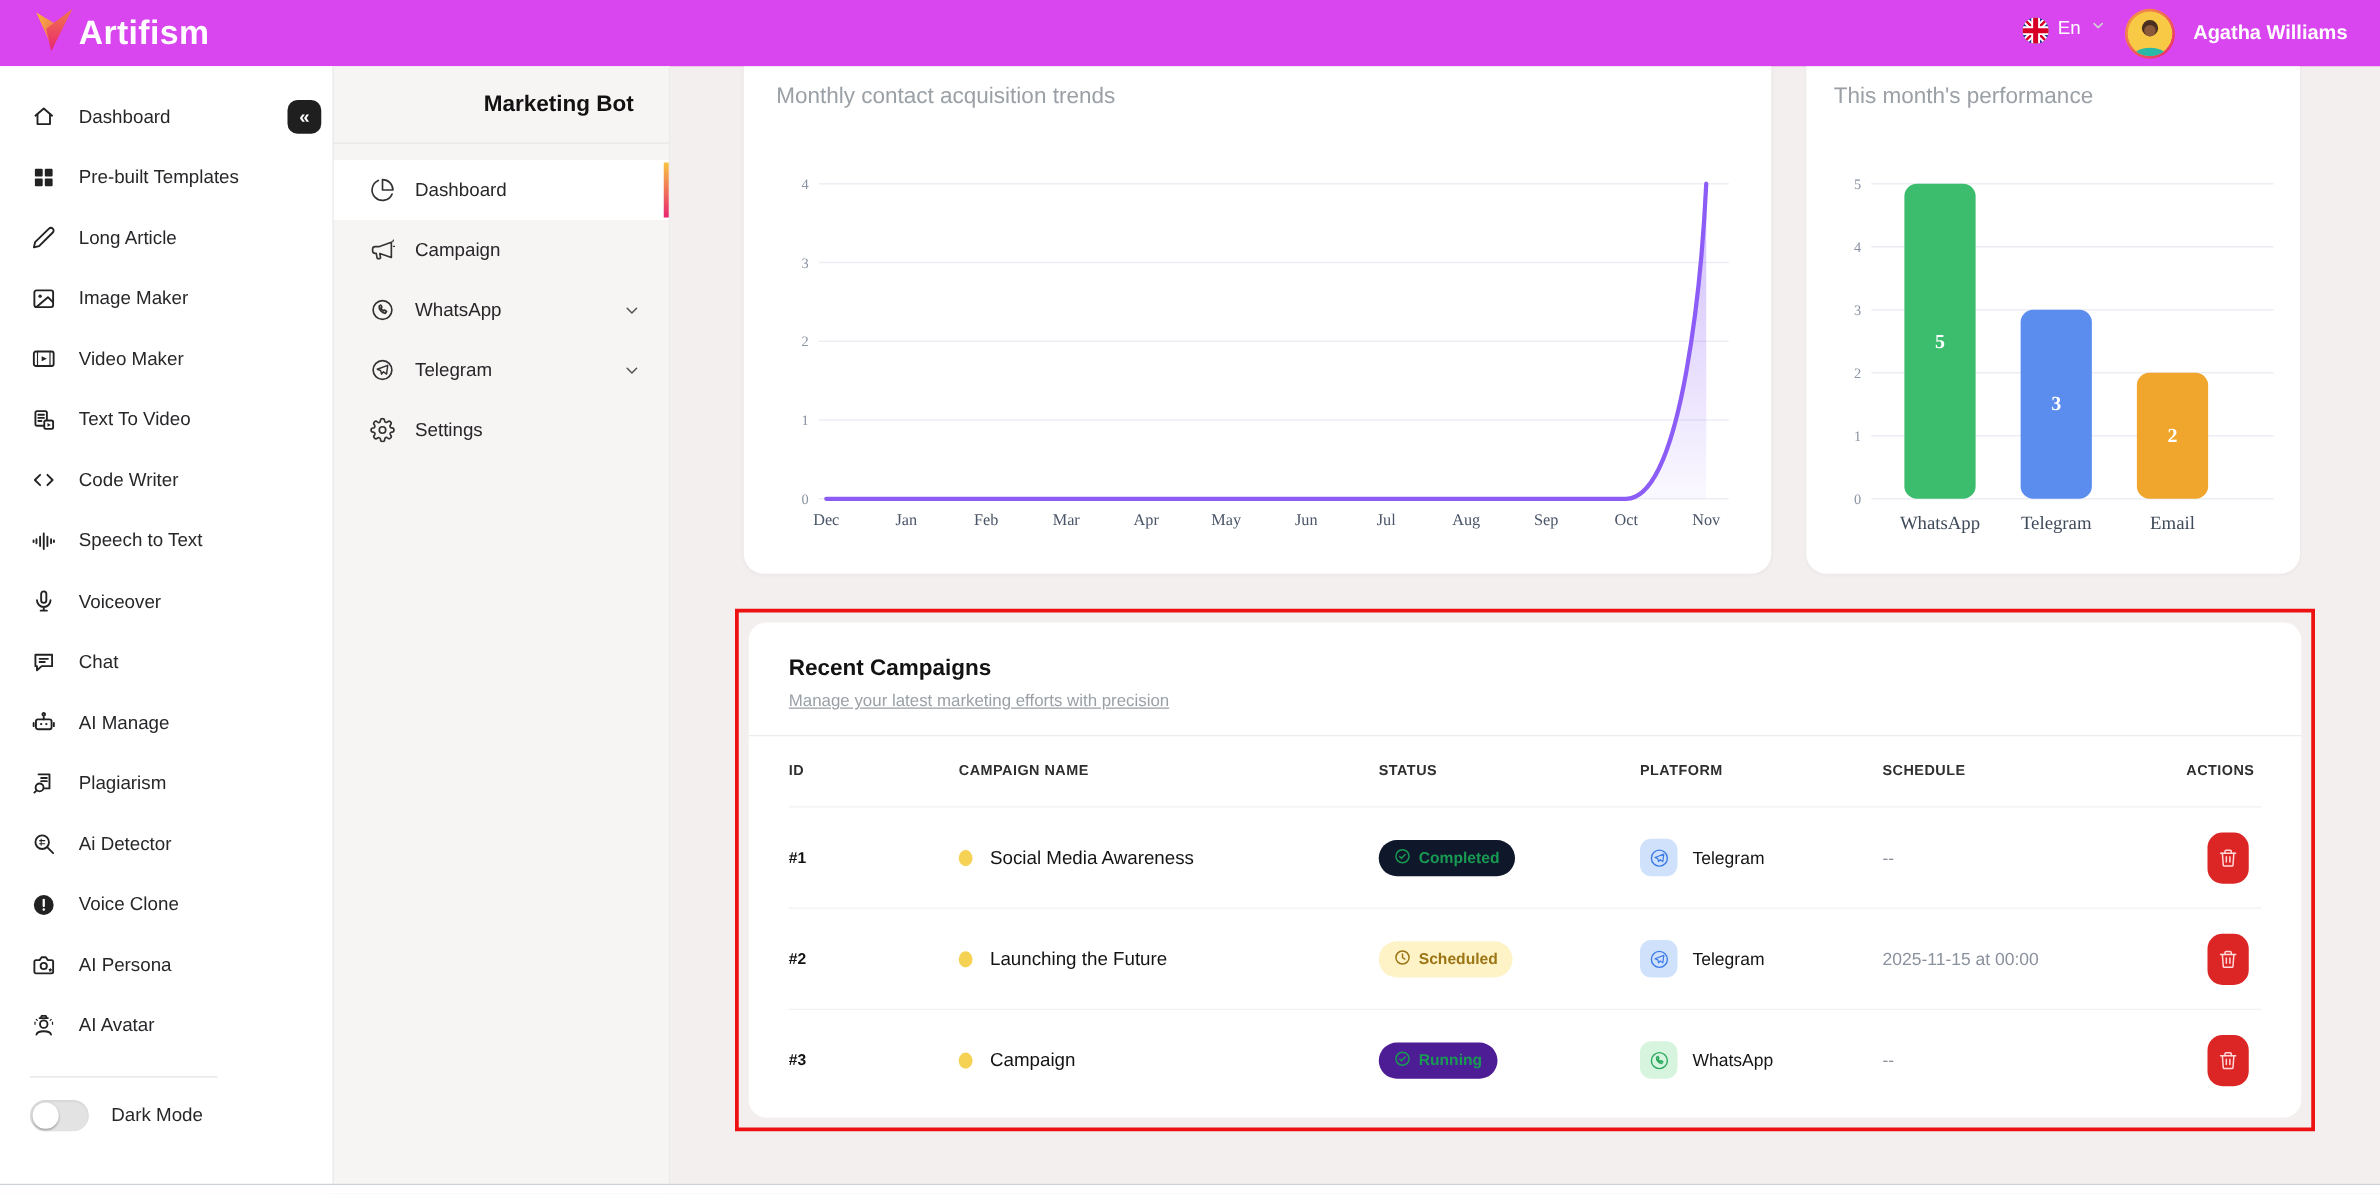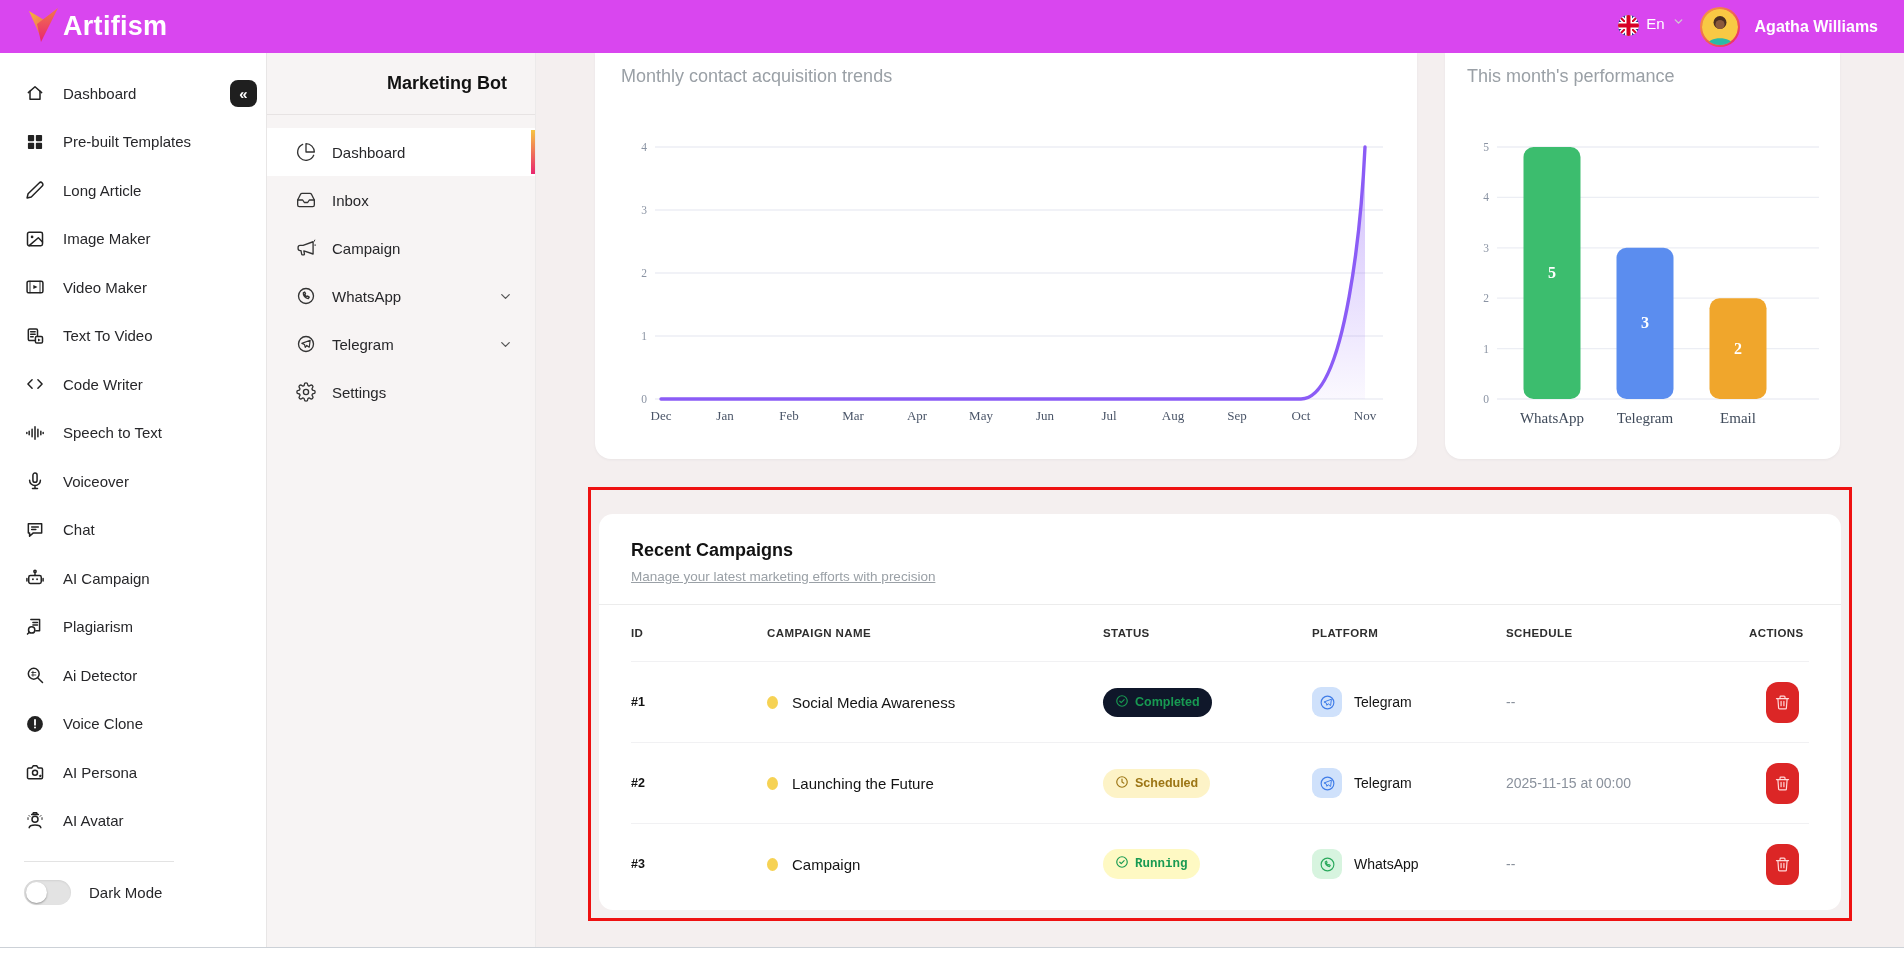--- a/index.html
+++ b/index.html
@@ -59,21 +59,21 @@
   .bar-card  { width:395px; height:406px; padding:13px 22px 0; }
   .card-subtitle { font-size:18px; color:#9aa0a6; }
   .chart-host { margin-top:20px; }
   .ytick { font:11.5px "Liberation Serif",serif; fill:#8a93a3; }
   .xtick { font:13px "Liberation Serif",serif; fill:#4a5568; }
   .bar-xtick { font:15px "Liberation Serif",serif; fill:#3f4a5a; }
   .bar-val { font:700 16px "Liberation Serif",serif; fill:#ffffff; }
 
   
   .highlight-box { margin:28px 0 0 -7px; width:1264px; border:3px solid #ee1111; padding:8px; }
-  .table-card { background:#fff; border-radius:14px; padding:26px 32px 6px;margin-top:16px; }
+  .table-card { background:#fff; border-radius:14px; padding:26px 32px 6px; }
   .tc-title { font-size:18px; font-weight:800; color:#121212; }
   .tc-sub { font-size:13.5px; color:#9aa0a6; margin-top:8px;text-decoration:underline; }
   .full-divider { border-top:1px solid #ececec; margin:20px -32px 0; }
   .trow-grid { display:grid; grid-template-columns:136px 336px 209px 194px 243px 1fr; align-items:center; }
   .thead { height:56px; font-size:11.5px; font-weight:700; letter-spacing:.4px; color:#2e2e2e; }
   .thead .th.right { text-align:right; padding-right:14px; }
   .trow { height:81px; border-top:1px solid #f1f1f3; }
   .cell-id { font-size:12.5px; font-weight:700; color:#121212; }
   .cell-name { display:flex; align-items:center; gap:14px; font-size:15px; font-weight:500; color:#141414; }
   .dot { width:11px; height:13px; border-radius:50%; background:#f6d254; flex:0 0 11px; }
@@ -249,21 +249,21 @@
           <div class="side-item">
             <span class="ico">
               <svg width="20" height="20" viewBox="0 0 24 24" fill="none" stroke="currentColor" stroke-width="1.8" stroke-linecap="round" stroke-linejoin="round">
                 <rect x="4.5" y="9" width="15" height="9.5" rx="2"></rect>
                 <circle cx="9.5" cy="13.5" r="1.1" fill="currentColor" stroke="none"></circle>
                 <circle cx="14.5" cy="13.5" r="1.1" fill="currentColor" stroke="none"></circle>
                 <path d="M12 9V6.2M12 5.4a1.3 1.3 0 1 0 0-2.6 1.3 1.3 0 0 0 0 2.6z"></path>
                 <path d="M2.3 12.5v3M21.7 12.5v3"></path>
               </svg>
             </span>
-            <span>AI Campaign</span>
+            <span>AI Manage</span>
           </div>
           <div class="side-item">
             <span class="ico">
               <svg width="20" height="20" viewBox="0 0 24 24" fill="none" stroke="currentColor" stroke-width="1.8" stroke-linecap="round" stroke-linejoin="round">
                 <path d="M7 3h10.5v13.5H13"></path>
                 <path d="M9.5 6.5h5.5M9.5 9.5h5.5"></path>
                 <circle cx="8" cy="15.5" r="3.8"></circle>
                 <path d="M5.2 18.3 3 20.5"></path>
               </svg>
             </span>
@@ -326,29 +326,20 @@
       <nav class="submenu-items" id="submenu-nav">
           <div class="sub-item active">
             <span class="ico">
               <svg width="20" height="20" viewBox="0 0 24 24" fill="none" stroke="currentColor" stroke-width="1.6" stroke-linecap="round" stroke-linejoin="round">
                 <path d="M21.2 15.9A10 10 0 1 1 8 2.8"></path>
                 <path d="M22 12A10 10 0 0 0 12 2v10z"></path>
               </svg>
             </span>
             <span>Dashboard</span>
             <span class="accent"></span>
-          </div>
-          <div class="sub-item">
-            <span class="ico">
-              <svg width="20" height="20" viewBox="0 0 24 24" fill="none" stroke="currentColor" stroke-width="1.6" stroke-linecap="round" stroke-linejoin="round">
-                <path d="M22 12h-6l-2 3h-4l-2-3H2"></path>
-                <path d="M5.45 5.11 2 12v6a2 2 0 0 0 2 2h16a2 2 0 0 0 2-2v-6l-3.45-6.89A2 2 0 0 0 16.76 4H7.24a2 2 0 0 0-1.79 1.11z"></path>
-              </svg>
-            </span>
-            <span>Inbox</span>
           </div>
           <div class="sub-item">
             <span class="ico">
               <svg width="20" height="20" viewBox="0 0 24 24" fill="none" stroke="currentColor" stroke-width="1.6" stroke-linecap="round" stroke-linejoin="round">
                 <path d="M20.5 4.5 8.5 8.8H5A2.5 2.5 0 0 0 2.5 11.3v1.4A2.5 2.5 0 0 0 5 15.2h1l.8 4.3a1 1 0 0 0 1 .8h1.3a1 1 0 0 0 1-1.2l-.7-3.7 11.1 3.8z"></path>
                 <path d="m21.8 4 .7-1.5M22.5 8.5h1.3" stroke-width="1.2"></path>
               </svg>
             </span>
             <span>Campaign</span>
           </div>
@@ -538,21 +529,21 @@
                     </svg>
                   </button>
                 </div>
               </div>
               <div class="trow-grid trow">
                 <span class="cell-id">#3</span>
                 <div class="cell-name">
                   <span class="dot"></span>
                   <span>Campaign</span>
                 </div>
-                <div><span class="pill" style="background: #fef9c3; color: rgb(24, 154, 82); font-family: Liberation Mono, monospace;">
+                <div><span class="pill" style="background: #4c1d95; color: rgb(24, 154, 82);">
                     <span class="ico"><svg width="14" height="14" viewBox="0 0 24 24" fill="none" stroke="currentColor" stroke-width="2" stroke-linecap="round" stroke-linejoin="round">
                         <circle cx="12" cy="12" r="9"></circle>
                         <path d="m8.2 12.4 2.5 2.5 5-5.3"></path>
                       </svg></span>
                     <span>Running</span>
                   </span></div>
                 <div class="platform">
                   <span class="picon" style="background: rgb(215, 244, 223); color: rgb(42, 169, 92);">
                     <svg width="17" height="17" viewBox="0 0 24 24" fill="none" stroke="currentColor" stroke-width="1.6" stroke-linecap="round" stroke-linejoin="round">
                       <circle cx="12" cy="12" r="9"></circle>

